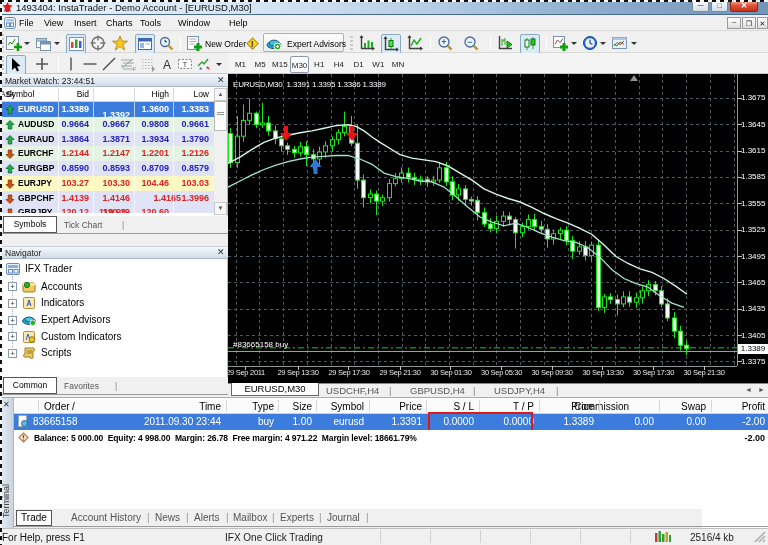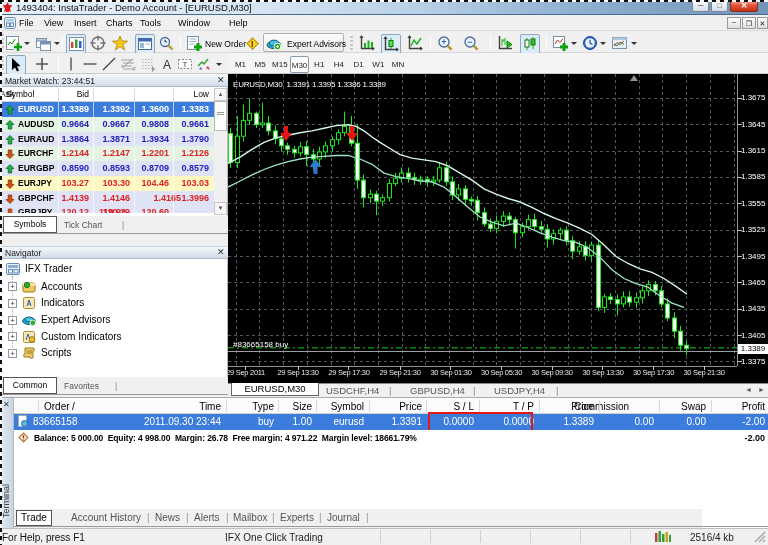--- a/index.html
+++ b/index.html
@@ -513,34 +513,35 @@
 <div class="abs" style="left:738px;top:344px;width:30px;height:10px;background:#fff;color:#000;font-size:8px;text-align:center;line-height:10px">1.3389</div>
 
 <div class="abs" style="left:0;top:74px;width:228px;height:162px;background:#fff;border-right:1px solid #b8b8b8"></div>
 <div class="abs" style="left:0;top:74px;width:228px;height:13px;background:linear-gradient(180deg,#f4f8fb,#d2dde9);border-bottom:1px solid #aab8c8"></div>
 <div class="abs" style="left:5px;top:76px;color:#1a1a1a">Market Watch: 23:44:51</div>
 <div class="abs" style="left:217px;top:75px;color:#333;font-size:9px">✕</div>
 <div class="abs" style="left:0;top:87px;width:214px;height:15px;border-bottom:1px solid #c8d0d8">
   <div class="abs" style="left:6px;top:2px;color:#000">Symbol</div>
   <div class="abs" style="left:0;top:2px;width:89px;text-align:right;color:#000">Bid</div>
   <div class="abs" style="left:0;top:2px;width:130px;text-align:left;color:#000">Ask</div>
+  <div class="abs" style="left:0;top:2px;width:169px;text-align:right;color:#000">High</div>
   <div class="abs" style="left:0;top:2px;width:209px;text-align:right;color:#000">Low</div>
   <div class="abs" style="left:58px;top:1px;width:1px;height:13px;background:#d8dde2"></div>
   <div class="abs" style="left:93px;top:1px;width:1px;height:13px;background:#d8dde2"></div>
   <div class="abs" style="left:134px;top:1px;width:1px;height:13px;background:#d8dde2"></div>
   <div class="abs" style="left:173px;top:1px;width:1px;height:13px;background:#d8dde2"></div>
 </div>
 <div class="abs" style="left:0;top:102px;width:214px;height:111px;overflow:hidden">
 <div style="position:absolute;left:0;top:0.00px;width:214px;height:14.75px;background:#3b7cdc">
       <svg width="10" height="10" style="position:absolute;left:5px;top:3px">
         <path d="M5 0.5 L9 4.5 H6.8 V9 H3.2 V4.5 H1 Z" fill="#1fab46" stroke="#0c5c24" stroke-width="0.7"></path>
       </svg>
       <div style="position:absolute;left:18px;top:2px;color:#fff;font-size:8.5px;font-weight:bold">EURUSD</div>
       <div style="position:absolute;left:0;top:2px;width:89px;text-align:right;color:#fff;font-size:9px;font-weight:bold">1.3389</div>
-      <div style="position:absolute;left:0;top:2px;width:130px;text-align:right;color:#fff;font-size:9px;font-weight:bold">1.3392</div>
+      <div style="position:absolute;left:0;top:8px;width:130px;text-align:right;color:#fff;font-size:9px;font-weight:bold">1.3392</div>
       <div style="position:absolute;left:0;top:2px;width:169px;text-align:right;color:#fff;font-size:9px;font-weight:bold">1.3600</div>
       <div style="position:absolute;left:0;top:2px;width:209px;text-align:right;color:#fff;font-size:9px;font-weight:bold">1.3383</div>
       <div style="position:absolute;left:58px;top:0;width:1px;height:100%;background:rgba(255,255,255,0.65)"></div>
       <div style="position:absolute;left:93px;top:0;width:1px;height:100%;background:rgba(255,255,255,0.65)"></div>
       <div style="position:absolute;left:134px;top:0;width:1px;height:100%;background:rgba(255,255,255,0.65)"></div>
       <div style="position:absolute;left:173px;top:0;width:1px;height:100%;background:rgba(255,255,255,0.65)"></div>
     </div>
 <div style="position:absolute;left:0;top:14.75px;width:214px;height:14.75px;background:#e4f3e4">
       <svg width="10" height="10" style="position:absolute;left:5px;top:3px">
         <path d="M5 0.5 L9 4.5 H6.8 V9 H3.2 V4.5 H1 Z" fill="#1fab46" stroke="#0c5c24" stroke-width="0.7"></path>

